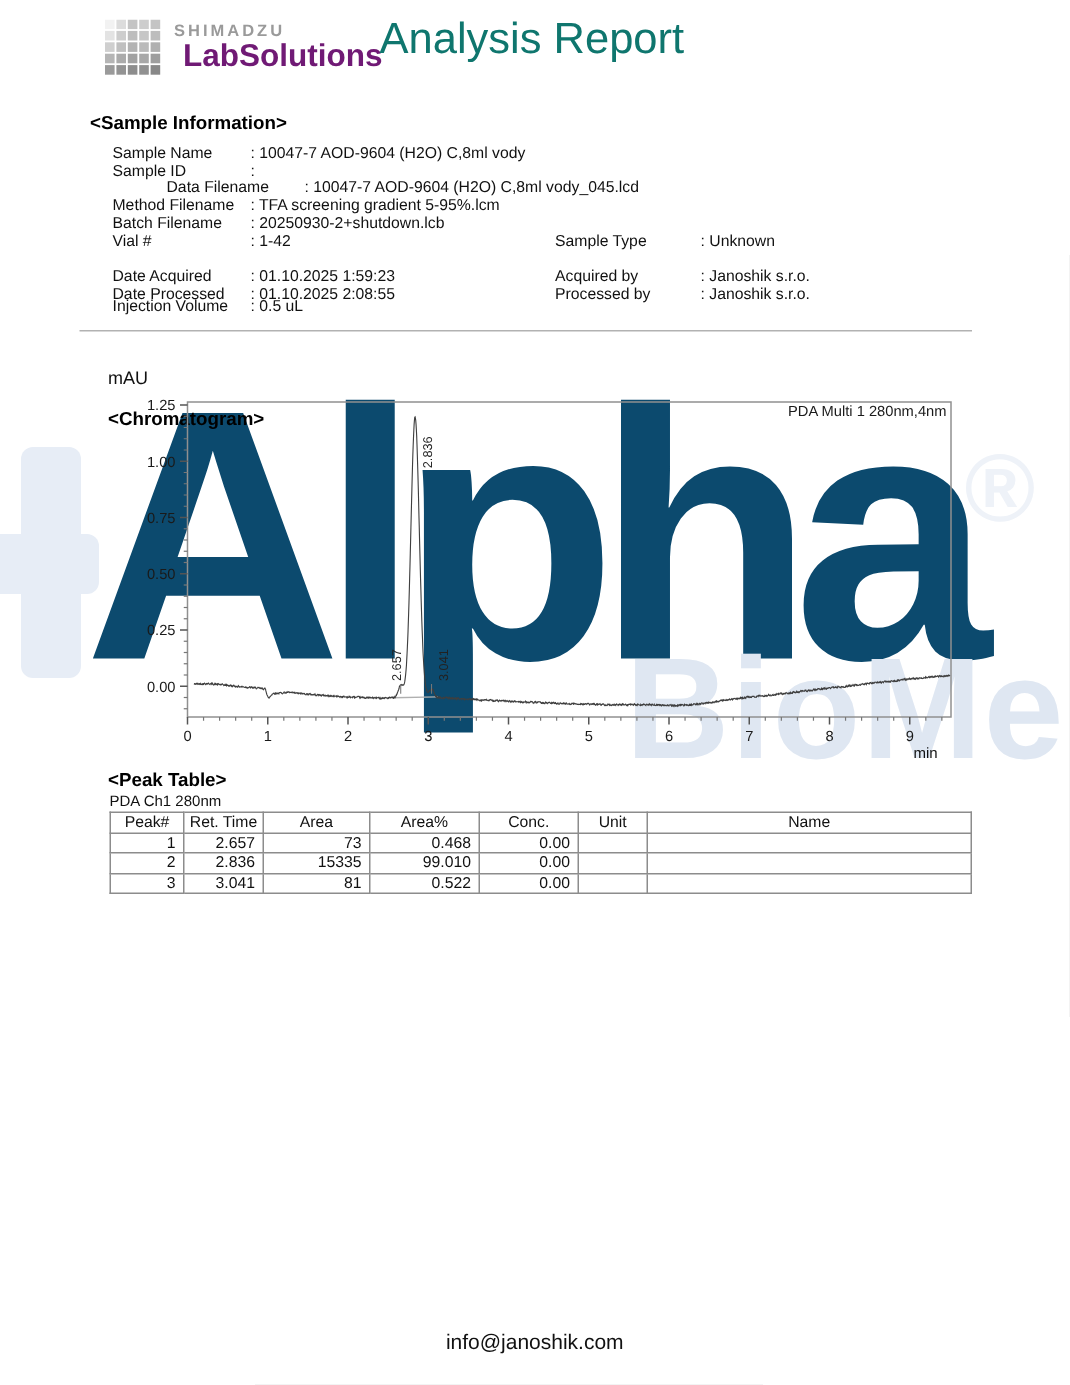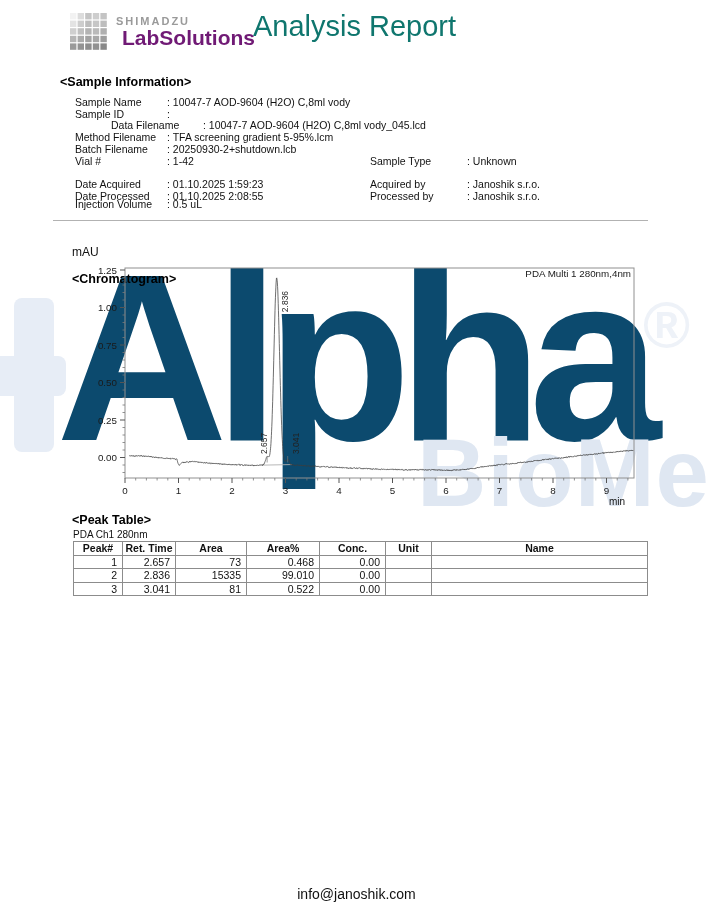--- a/index.html
+++ b/index.html
@@ -38,21 +38,21 @@
   #chrom-heading{left:72px;top:244px;margin-top:28px;}
   .y-unit-label{position:absolute;left:72px;top:245px;font-size:12px;color:#111;}
   #chrom-svg{position:absolute;left:60px;top:244px;}
   
   #pt-heading{left:72px;top:513px;}
   .pt-channel{position:absolute;left:73px;top:529px;font-size:10px;color:#111;}
   #peak-table{position:absolute;left:73px;top:541px;width:574px;border-collapse:collapse;
               font-size:10.5px;color:#111;table-layout:fixed;}
   #peak-table th,#peak-table td{border:1px solid #8c8c8c;height:12.6px;line-height:12px;
               padding:0 5px 0 2px;overflow:hidden;white-space:nowrap;}
-  #peak-table th{font-weight:bold;text-align:center;padding:0 2px;}
+  #peak-table th{font-weight:normal;text-align:center;padding:0 2px;}
   #peak-table td.num{text-align:right;}
   #peak-table td.left{text-align:left;}
   
   .footer-email{position:absolute;left:0;right:0;top:886px;text-align:center;
                 font-size:14px;color:#111;}
 </style>
 </head>
 <body>
 
 <div class="page">

